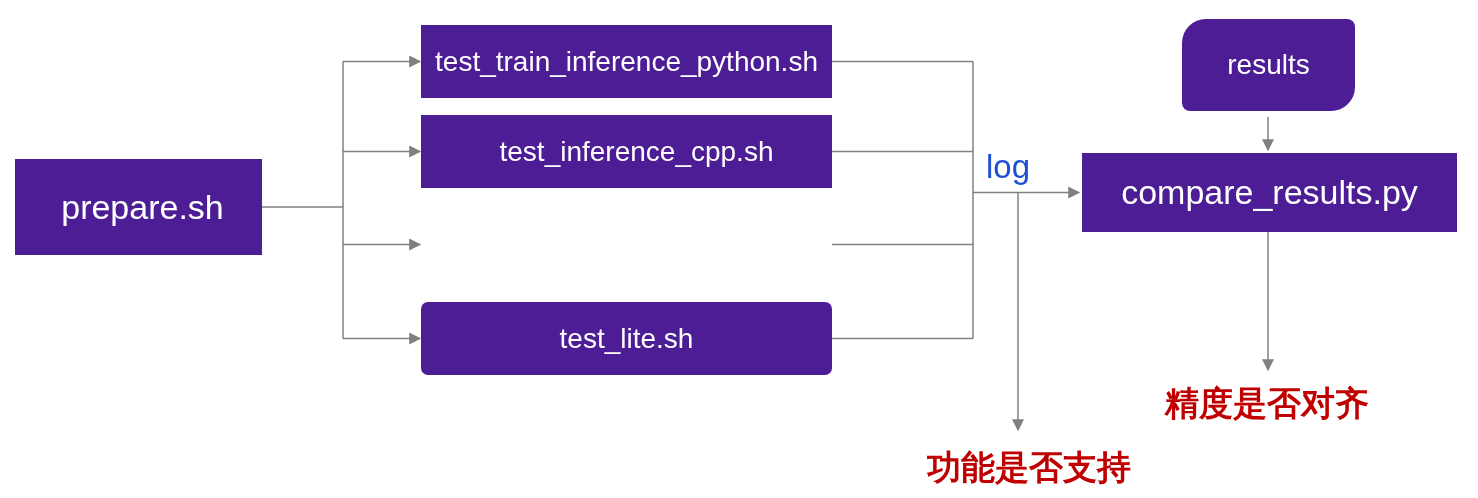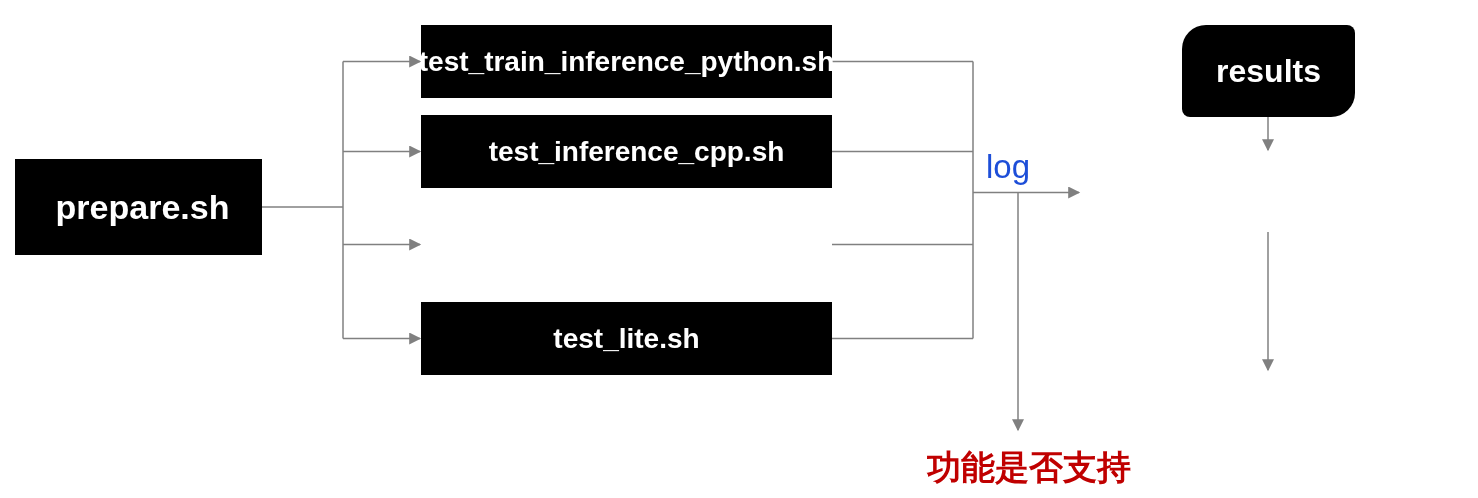--- a/index.html
+++ b/index.html
@@ -18,36 +18,36 @@
   .wires {
     position: absolute;
     left: 0;
     top: 0;
     width: 1478px;
     height: 498px;
     pointer-events: none;
   }
   .node {
     position: absolute;
-    background: #000000;
+    background: #4c1d95;
     color: #ffffff;
     display: flex;
     align-items: center;
     justify-content: center;
-    font-weight: bold;
+    font-weight: normal;
     text-align: center;
     box-sizing: border-box;
   }
   .node-prepare   { left: 15px;   top: 159px; width: 247px; height: 96px; font-size: 34px; padding-left: 8px; }
   .node-test      { left: 421px;  width: 411px; height: 73px; font-size: 28px; }
   .node-test-1    { top: 25px; }
   .node-test-2    { top: 115px; padding-left: 20px; }
   .node-test-3    { top: 208px; }
-  .node-test-4    { top: 302px; }
-  .node-results   { left: 1182px; top: 25px;  width: 173px; height: 92px; font-size: 32px;
+  .node-test-4    { top: 302px; border-radius: 7px; }
+  .node-results   { left: 1182px; top: 19px;  width: 173px; height: 92px; font-size: 28px;
                     border-radius: 24px 8px 24px 8px; }
   .node-compare   { left: 1082px; top: 153px; width: 375px; height: 79px; font-size: 34px; }
   .edge-label-log {
     position: absolute;
     left: 986px;
     top: 148px;
     font-size: 33px;
     color: #1d4ed8;
     font-weight: normal;
   }
@@ -98,19 +98,21 @@
   </svg>
 
   <div class="node node-prepare">prepare.sh</div>
 
   <div class="node node-test node-test-1">test_train_inference_python.sh</div>
   <div class="node node-test node-test-2">test_inference_cpp.sh</div>
   <div class="node node-test node-test-4">test_lite.sh</div>
 
   <div class="node node-results">results</div>
 
+  <div class="node node-compare">compare_results.py</div>
 
   <div class="edge-label-log">log</div>
 
   <div class="annotation annotation-feature">功能是否支持</div>
 
+  <div class="annotation annotation-accuracy">精度是否对齐</div>
 
 </div>
 
 </body></html>

